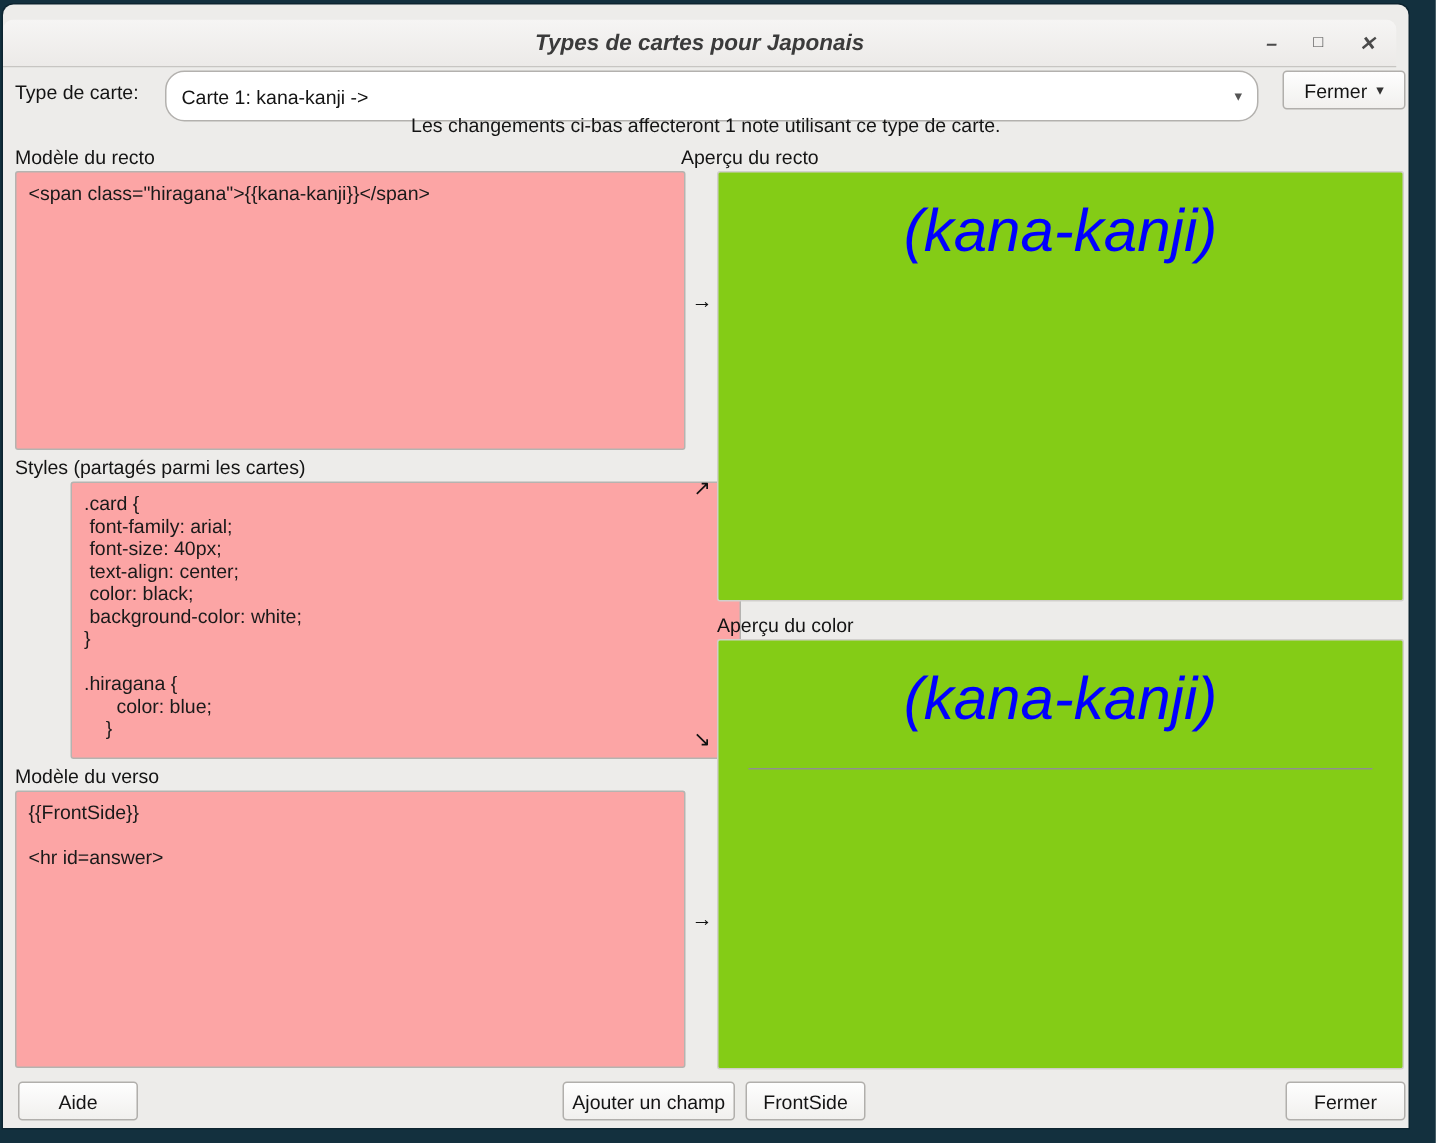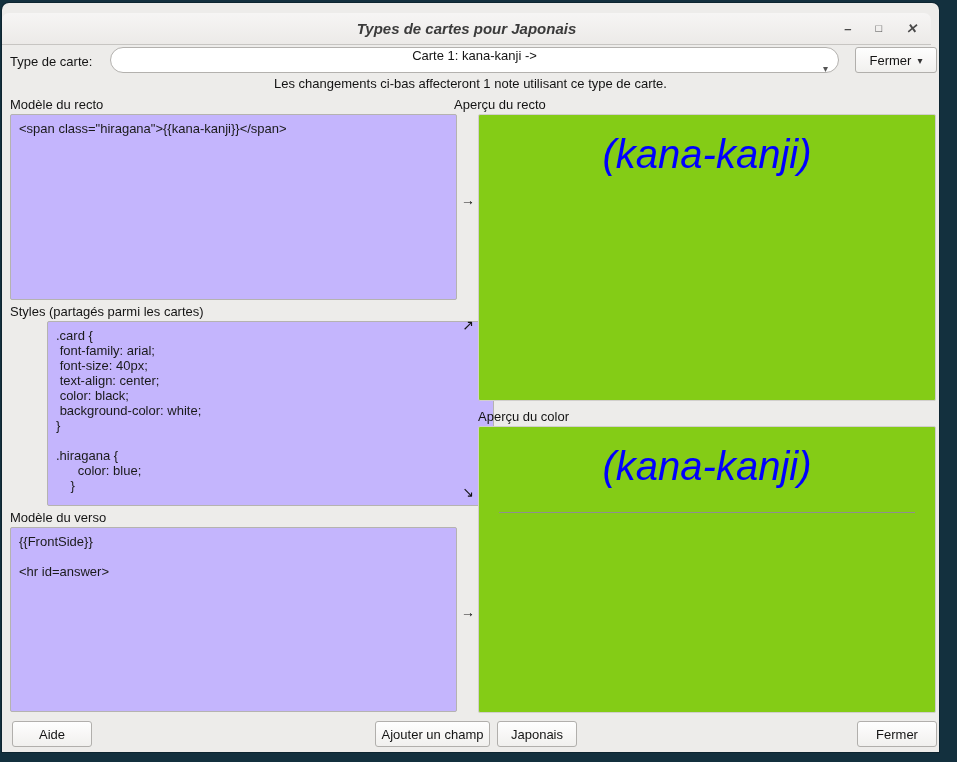--- a/index.html
+++ b/index.html
@@ -44,32 +44,32 @@
     background: linear-gradient(#fefefe, #f1f0ee);
     border: 1px solid #b1afac; border-radius: 3px;
     display: flex; align-items: center; justify-content: center; gap: 6px;
     font-size: 13px; color: #141414; cursor: default;
   }
   .combo {
     position: absolute; left: 110px; top: 47px; width: 729px; height: 26px;
     box-sizing: border-box; background: #fff;
     border: 1px solid #b3b1ae; border-radius: 13px;
     font-size: 13px; color: #141414;
-    display: flex; align-items: center; padding: 0 10px; flex-direction: column;
+    display: flex; align-items: center; padding: 16px 10px;
   }
   .combo .arrow { margin-left: auto; font-size: 10px; color: #555; }
   .opts-arrow { font-size: 10px; color: #333; }
 
   .info {
     position: absolute; left: 2px; top: 76px; width: 937px;
     text-align: center; font-size: 13px; color: #141414;
   }
   .editor {
     position: absolute; left: 10px; width: 447px;
-    box-sizing: border-box; background: #c4b5fd;
+    box-sizing: border-box; background: #fca5a5;
     border: 1px solid #b5b3b0; border-radius: 2px;
     font-family: "Liberation Sans", sans-serif;
     font-size: 13px; line-height: 15px; color: #1a1a1a;
     padding: 6px 8px; resize: none; outline: none;
     white-space: pre-wrap; overflow: auto;
   }
   #editor-front { top: 114px; height: 186px; }
   #editor-styles { top: 321px; height: 185px; margin-left: 37px; }
   #editor-back  { top: 527px; height: 185px; }
 
@@ -178,17 +178,17 @@
   <hr class="answer-hr">
 </div>
 
 <div class="btn" id="btn-help">
   <span>Aide</span>
 </div>
 <div class="btn" id="btn-add">
   <span>Ajouter un champ</span>
 </div>
 <div class="btn" id="btn-flip">
-  <span>Japonais</span>
+  <span>FrontSide</span>
 </div>
 <div class="btn" id="btn-close">
   <span>Fermer</span>
 </div>
 
 </body></html>

